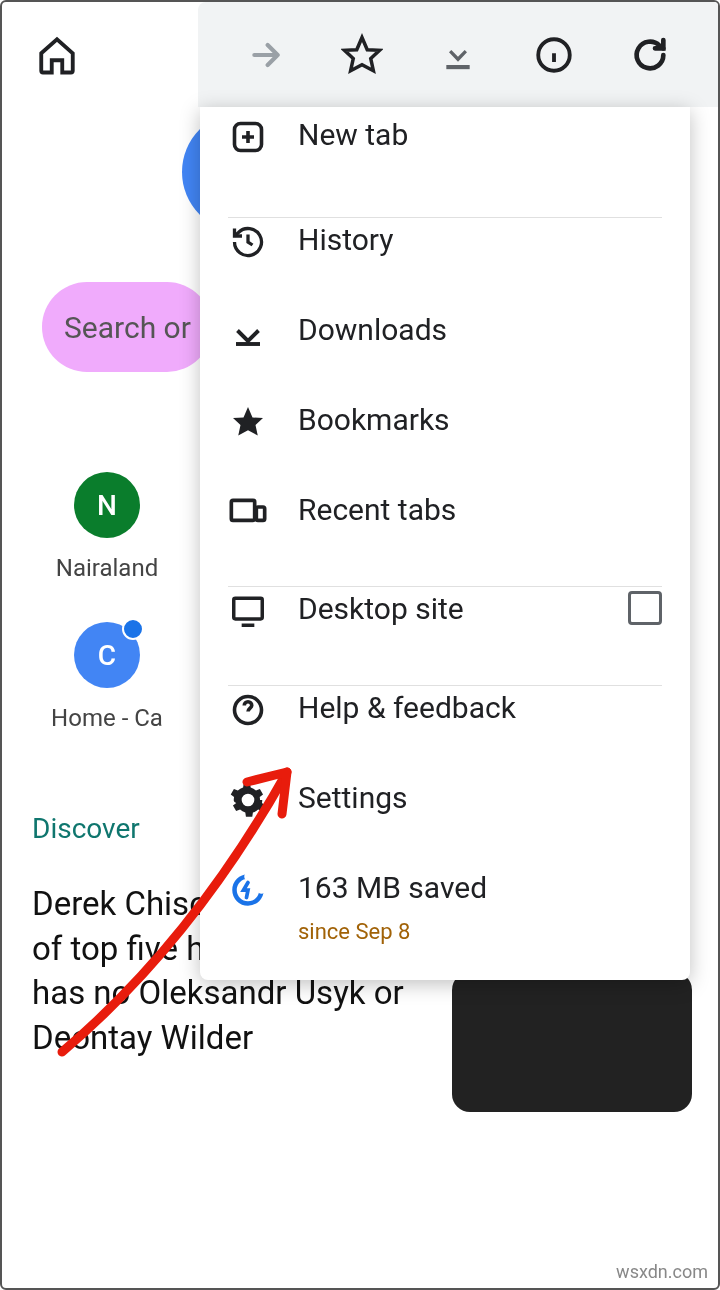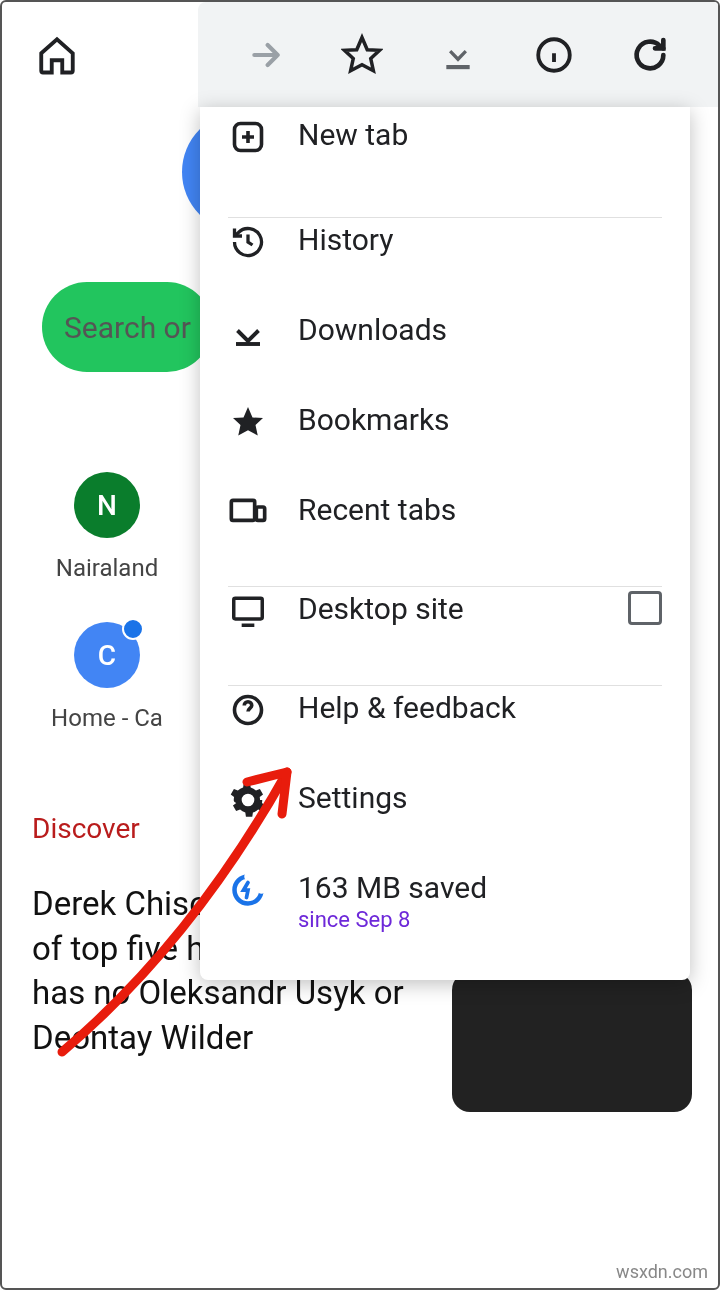--- a/index.html
+++ b/index.html
@@ -41,21 +41,21 @@
     position: absolute;
     left: 180px; top: 110px;
     width: 60px; height: 120px;
     background: #4285f4;
     border-radius: 60px 0 0 60px;
   }
   .search-pill {
     position: absolute;
     top: 280px; left: 40px;
     width: 170px; height: 90px;
-    background: #22c55e;
+    background: #f0abfc;
     border-radius: 50px;
     display: flex; align-items: center;
     padding-left: 22px;
     font-size: 30px;
     color: #555;
   }
   .shortcuts {
     position: absolute;
     top: 470px; left: 0;
     width: 210px;
@@ -72,21 +72,21 @@
   }
   .sc-badge {
     position: absolute; top: -4px; right: -4px;
     width: 22px; height: 22px; border-radius: 50%;
     background: #1a73e8; border: 2px solid #fff;
   }
   .sc-label { margin-top: 16px; font-size: 24px; color: #444; }
   .discover {
     position: absolute;
     top: 810px; left: 30px;
-    font-size: 28px; color: #b91c1c;
+    font-size: 28px; color: #0f766e;
   }
   .article {
     position: absolute;
     top: 880px; left: 30px;
     width: 400px;
     font-size: 33px;
     line-height: 1.35;
     color: #111;
   }
   .article-thumb {
@@ -113,22 +113,22 @@
     padding: 0 28px;
   }
   .menu-item.short { height: 90px; }
   .mi-icon {
     width: 40px; height: 40px;
     margin-right: 30px;
     display:flex; align-items:center; justify-content:center;
     flex-shrink: 0;
   }
   .mi-label { font-size: 30px; color: #202124; }
-  .mi-sub { font-size: 22px; color: #6d28d9; margin-top:2px;}
-  .mi-col { display:flex; flex-direction:column; }
+  .mi-sub { font-size: 22px; color: #a16207; margin-top:2px;}
+  .mi-col { display:flex; flex-direction:column;gap:12px; }
   .divider { height:1px; background:#e0e0e0; margin: 4px 28px; }
   .checkbox {
     width: 34px; height: 34px;
     border: 3px solid #5f6368;
     border-radius: 4px;
     margin-left: auto;
   }
   
   .arrow {
     position: absolute;

